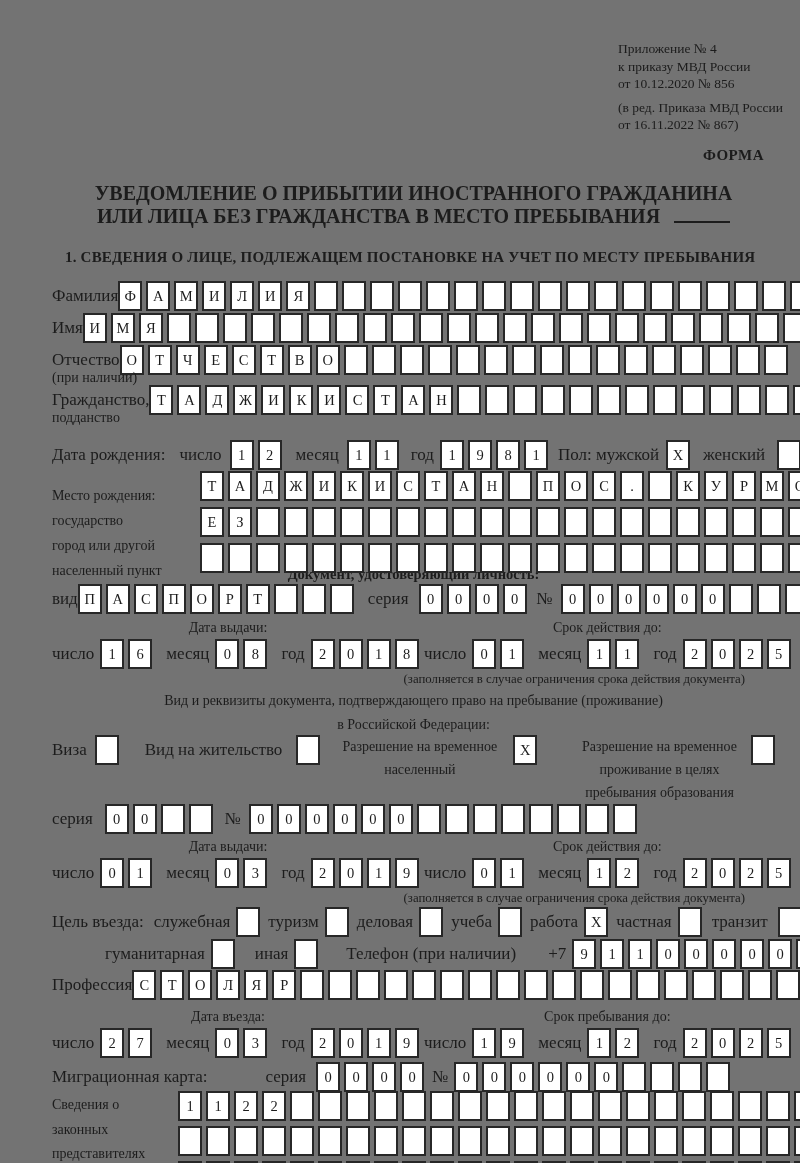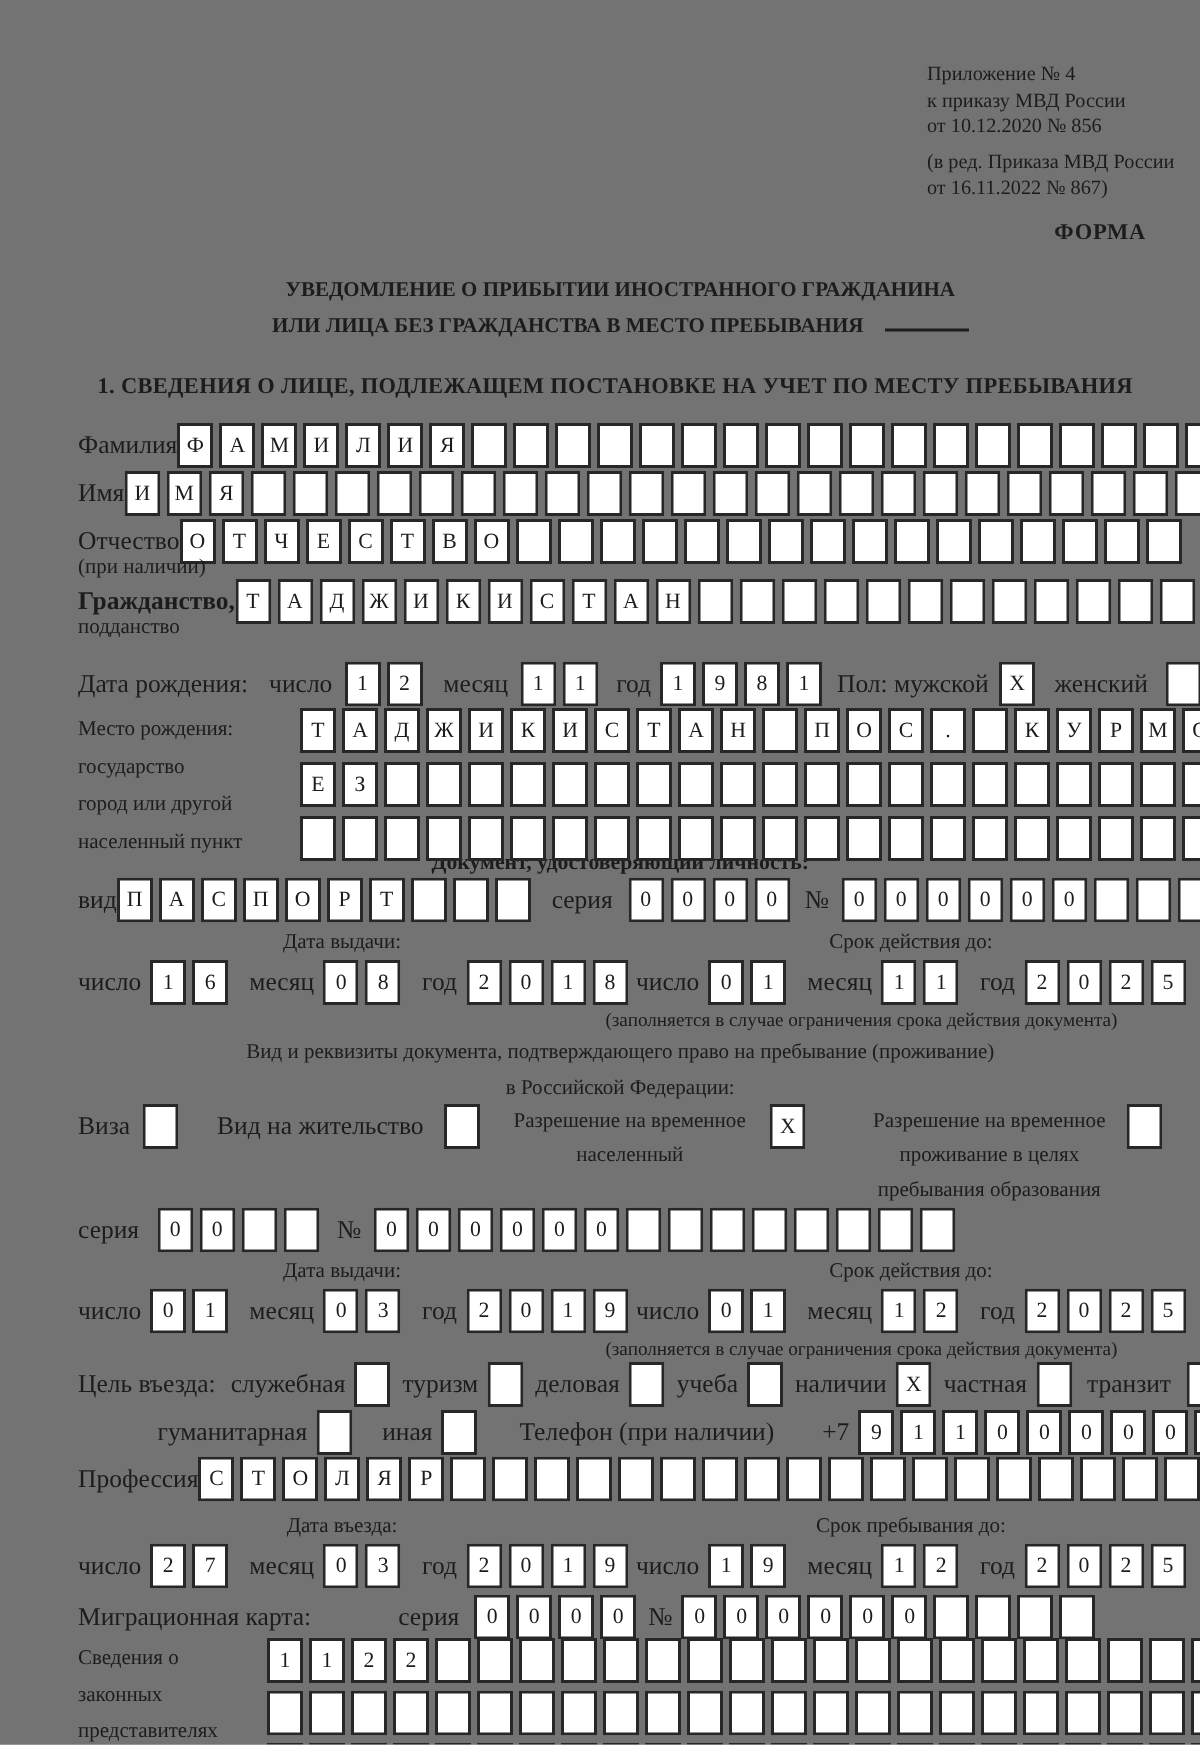--- a/index.html
+++ b/index.html
@@ -3,31 +3,31 @@
 <meta charset="utf-8">
 <style>
   html,body{margin:0;padding:0;}
   body{width:800px;height:1163px;background:#ffffff;color:#1c1c1c;
        font-family:"Liberation Serif","DejaVu Serif",serif;}
   .page{position:relative;width:800px;height:1163px;overflow:hidden;background:#737373;}
   .topright{position:absolute;left:618px;top:40px;font-size:13.5px;line-height:17.5px;}
   .topright .ed{margin-top:6px;}
   .forma{position:absolute;top:147px;right:36px;font-weight:bold;font-size:15px;letter-spacing:.5px;}
   .content{padding:182px 25px 0 52px;}
-  .title{text-align:center;font-weight:bold;font-size:14px;line-height:23px;}
+  .title{text-align:center;font-weight:bold;font-size:20px;line-height:23px;}
   .blank{display:inline-block;width:56px;border-bottom:2.5px solid #1c1c1c;margin-left:14px;height:14px;}
   .sec{margin-top:21px;margin-left:13px;font-weight:bold;font-size:15px;white-space:nowrap;letter-spacing:.2px;}
   .frow{display:flex;align-items:center;position:relative;}
   .lbl{font-size:17px;white-space:nowrap;}
   .lbl2{position:absolute;left:0;top:25px;font-size:14px;white-space:nowrap;}
   .cells{display:flex;gap:4px;}
   .cell{flex:0 0 auto;width:20px;height:26px;border:2px solid #272727;display:flex;
         align-items:center;justify-content:center;font-size:14.5px;background:#fff;}
   .bp{position:relative;}
-  .bp-labels{position:absolute;left:0;top:2px;font-size:14px;line-height:25px;white-space:nowrap;font-family:Liberation Serif, serif;}
+  .bp-labels{position:absolute;left:0;top:12px;font-size:14px;line-height:25px;white-space:nowrap;font-family:Liberation Serif, serif;}
   .bp-rows{margin-left:148px;display:flex;flex-direction:column;gap:6px;}
   .dochead{text-align:center;font-weight:bold;font-size:14.5px;}
   .dates{display:flex;align-items:flex-start;}
   .dcol{}
   .dcol.left{width:352px;}
   .dcol.right{margin-left:20px;}
   .dhead{text-align:center;font-size:14px;margin-bottom:3px;}
   .dline{display:flex;align-items:center;}
   .dline .lbl{margin-right:6px;}
   .dline .ml{margin-left:14px;}
@@ -154,21 +154,21 @@
           <span class="cell"></span>
           <span class="cell"></span>
           <span class="cell"></span>
           <span class="cell"></span>
           <span class="cell"></span>
           <span class="cell"></span>
         </div>
     </div>
 
     <div class="frow" style="margin-top:10px;">
-      <span class="lbl" style="width:128px;font-weight:bold;">Гражданство,</span>
+      <span class="lbl" style="width:128px;">Гражданство,</span>
       <span class="lbl2">подданство</span>
       <div class="cells">
           <span class="cell">Т</span>
           <span class="cell">А</span>
           <span class="cell">Д</span>
           <span class="cell">Ж</span>
           <span class="cell">И</span>
           <span class="cell">К</span>
           <span class="cell">И</span>
           <span class="cell">С</span>
@@ -514,21 +514,21 @@
           <span class="cell"></span>
         </div>
       <span class="lbl" style="margin-left:8px;">деловая</span>
       <div class="cells">
           <span class="cell"></span>
         </div>
       <span class="lbl" style="margin-left:8px;">учеба</span>
       <div class="cells">
           <span class="cell"></span>
         </div>
-      <span class="lbl" style="margin-left:8px;">наличии</span>
+      <span class="lbl" style="margin-left:8px;">работа</span>
       <div class="cells">
           <span class="cell">X</span>
         </div>
       <span class="lbl" style="margin-left:8px;">частная</span>
       <div class="cells">
           <span class="cell"></span>
         </div>
       <span class="lbl" style="margin-left:10px;">транзит</span>
       <div class="cells" style="margin-left:4px;">
           <span class="cell"></span>

